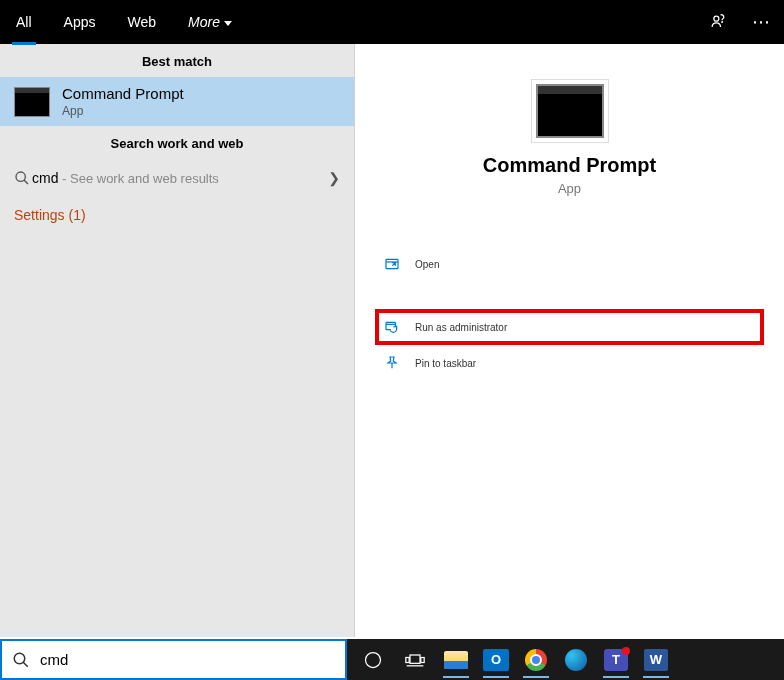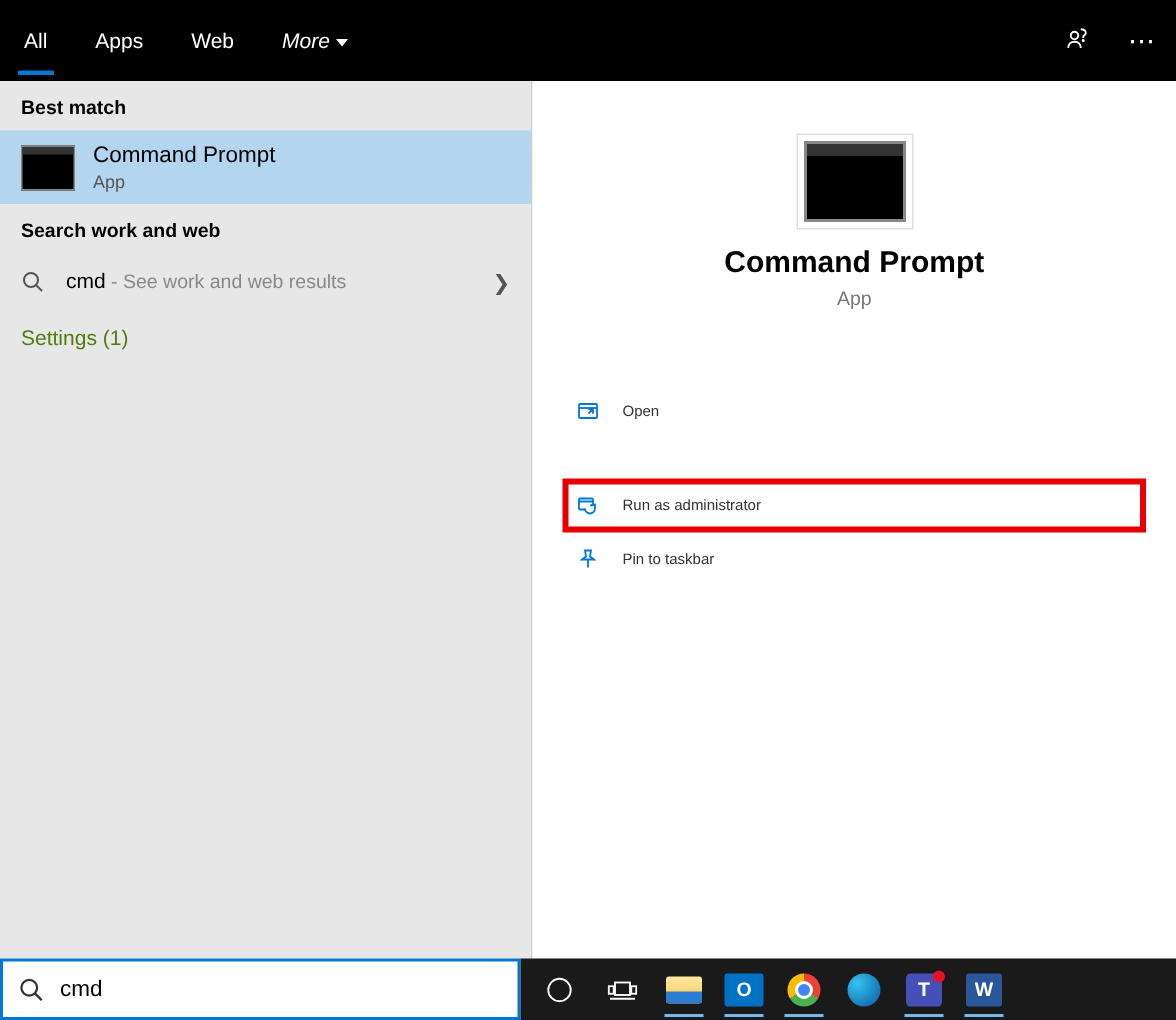--- a/index.html
+++ b/index.html
@@ -1,45 +1,45 @@
 <!DOCTYPE html>
 <html><head>
   <meta charset="utf-8">
   <style>
     * { margin: 0; padding: 0; box-sizing: border-box; font-family: "Segoe UI", Tahoma, sans-serif; }
     body { width: 784px; height: 680px; background: #fff; overflow: hidden; position: relative; }
     
-    .tabbar { background: #000; height: 54px; display: flex; align-items: center; padding: 0 0 0 0; color: #fff; }
+    .tabbar { background: #000; height: 44px; display: flex; align-items: center; padding: 0 0 0 0; color: #fff; }
     .tab { padding: 0 16px; height: 46px; display: flex; align-items: center; font-size: 14px; cursor: pointer; color: #fff; position: relative; }
     .tab.active::after { content: ""; position: absolute; bottom: 0; left: 12px; right: 12px; height: 3px; background: #0078d4; }
     .tab.more { gap: 4px; font-style: italic; }
     .chev { width: 0; height: 0; border-left: 4px solid transparent; border-right: 4px solid transparent; border-top: 5px solid #fff; margin-top: 2px; }
     .tabbar .spacer { flex: 1; }
     .tabbar .ricon { padding: 0 12px; color: #fff; display: flex; align-items: center; }
     .ellipsis { font-size: 18px; letter-spacing: 2px; }
     
     .content { display: flex; height: 593px; }
     .left { width: 355px; background: #e7e7e7; border-right: 1px solid #d0d0d0; display: flex; flex-direction: column; }
     .right { flex: 1; background: #fff; padding-top: 40px; }
     
-    .section-header { font-size: 13px; font-weight: 600; padding: 10px 14px 8px; color: #000; }
+    .section-header { font-size: 13px; font-weight: 600; padding: 10px 14px 8px; color: #000; text-align: center; }
     
     .best-match { background: #b3d5f0; display: flex; align-items: center; padding: 8px 14px; gap: 12px; cursor: pointer; }
     .cmd-thumb-sm { width: 36px; height: 30px; background: #000; border: 1px solid #888; position: relative; }
     .cmd-thumb-sm::before { content: ""; position: absolute; top: 0; left: 0; right: 0; height: 5px; background: #333; }
     .bm-text .title { font-size: 15px; color: #000; }
     .bm-text .sub { font-size: 12px; color: #555; margin-top: 2px; }
     
-    .search-row { display: flex; align-items: center; padding: 10px 14px; gap: 12px; cursor: pointer; }
+    .search-row { display: flex; align-items: center; padding: 10px 14px; cursor: pointer; }
     .search-row .searchic { width: 18px; color: #555; }
     .search-row .q { font-size: 14px; color: #000; }
     .search-row .hint { font-size: 13px; color: #888; }
     .search-row .arrow { margin-left: auto; color: #555; font-size: 14px; }
     
-    .settings-row { font-size: 14px; padding: 10px 14px; color: #4d7c0f; }
+    .settings-row { font-size: 14px; padding: 10px 14px; color: #c2410c; }
     
     .detail-head { text-align: center; }
     .cmd-thumb-lg { width: 68px; height: 54px; background: #000; border: 2px solid #888; margin: 0 auto 16px; position: relative; box-shadow: 0 0 0 4px #fff, 0 0 0 5px #ddd; }
     .cmd-thumb-lg::before { content: ""; position: absolute; top: 0; left: 0; right: 0; height: 8px; background: #333; }
     .detail-title { font-size: 20px; font-weight: 600; color: #000; margin-bottom: 4px; }
     .detail-sub { font-size: 13px; color: #777; }
     
     .actions { margin-top: 50px; padding: 0 20px; }
     .action-item { display: flex; align-items: center; gap: 14px; padding: 9px 8px; font-size: 10px; color: #333; cursor: pointer; }
     .action-item.highlighted { border: 4px solid #e80000; padding: 5px 4px; margin-top: 27px; }

